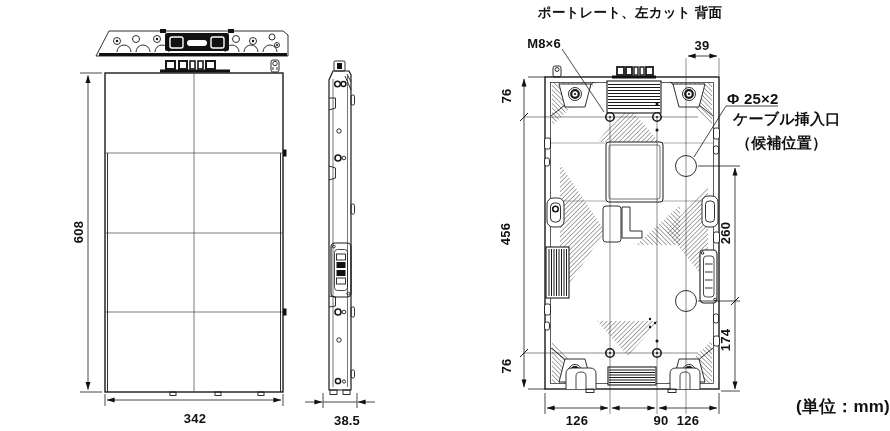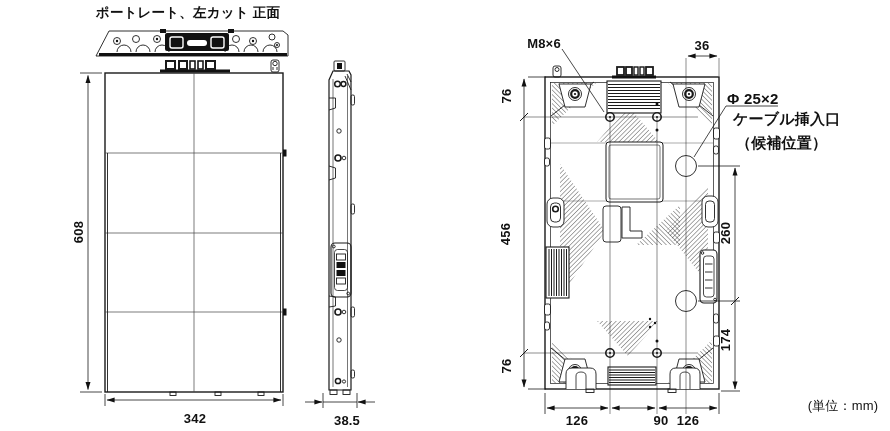--- a/index.html
+++ b/index.html
@@ -9,21 +9,21 @@
   }
   #dwg { position:absolute; left:0; top:0; }
   .lbl {
     position:absolute; color:#111; white-space:nowrap;
     font:600 13px "Liberation Sans","DejaVu Sans",sans-serif;
     transform:translate(-50%,-50%); letter-spacing:0.2px;
   }
   .title { font-size:13.5px; font-weight:700; }
   .rot { transform:translate(-50%,-50%) rotate(-90deg); }
   .anno { font-size:15px; transform:none; }
-  .unit { font-size:13px; font-weight:400; }
+  .unit { font-size:17px; font-weight:700; }
 </style>
 </head>
 <body>
 
 <div id="canvas">
 
 <svg id="dwg" width="890" height="431" viewBox="0 0 890 431">
   <defs>
     <marker id="ae" markerWidth="10" markerHeight="8" refX="8.6" refY="3.5" orient="auto" markerUnits="userSpaceOnUse">
       <path d="M9,3.5 L1,1 L1,6 Z" fill="#111" stroke="none"></path>
@@ -306,28 +306,28 @@
       <line x1="547" y1="408" x2="608" y2="408" marker-start="url(#as)" marker-end="url(#ae)"></line>
       <line x1="612" y1="408" x2="655" y2="408" marker-start="url(#as)" marker-end="url(#ae)"></line>
       <line x1="659" y1="408" x2="717" y2="408" marker-start="url(#as)" marker-end="url(#ae)"></line>
 
       <line x1="562" y1="49" x2="604" y2="112"></line>
       <path d="M778,106 L726,106 L694,157"></path>
     </g>
   </g>
 </svg>
 
-  <div class="lbl title" style="left:188px; top:13px;">ポートレート、左カット 正面</div>
+  <div class="lbl title" style="left:630px; top:13px;">ポートレート、左カット 背面</div>
 
   <div class="lbl rot" style="left:78px; top:232px;">608</div>
   <div class="lbl" style="left:195px; top:418px;">342</div>
   <div class="lbl" style="left:347px; top:420px;">38.5</div>
 
   <div class="lbl" style="left:544px; top:43px;">M8×6</div>
-  <div class="lbl" style="left:702px; top:45px;">36</div>
+  <div class="lbl" style="left:702px; top:45px;">39</div>
 
   <div class="lbl rot" style="left:506px; top:96px;">76</div>
   <div class="lbl rot" style="left:505px; top:234px;">456</div>
   <div class="lbl rot" style="left:506px; top:366px;">76</div>
 
   <div class="lbl rot" style="left:725px; top:233px;">260</div>
   <div class="lbl rot" style="left:725px; top:340px;">174</div>
 
   <div class="lbl" style="left:577px; top:420px;">126</div>
   <div class="lbl" style="left:633px; top:420px;margin-left:28px;">90</div>

